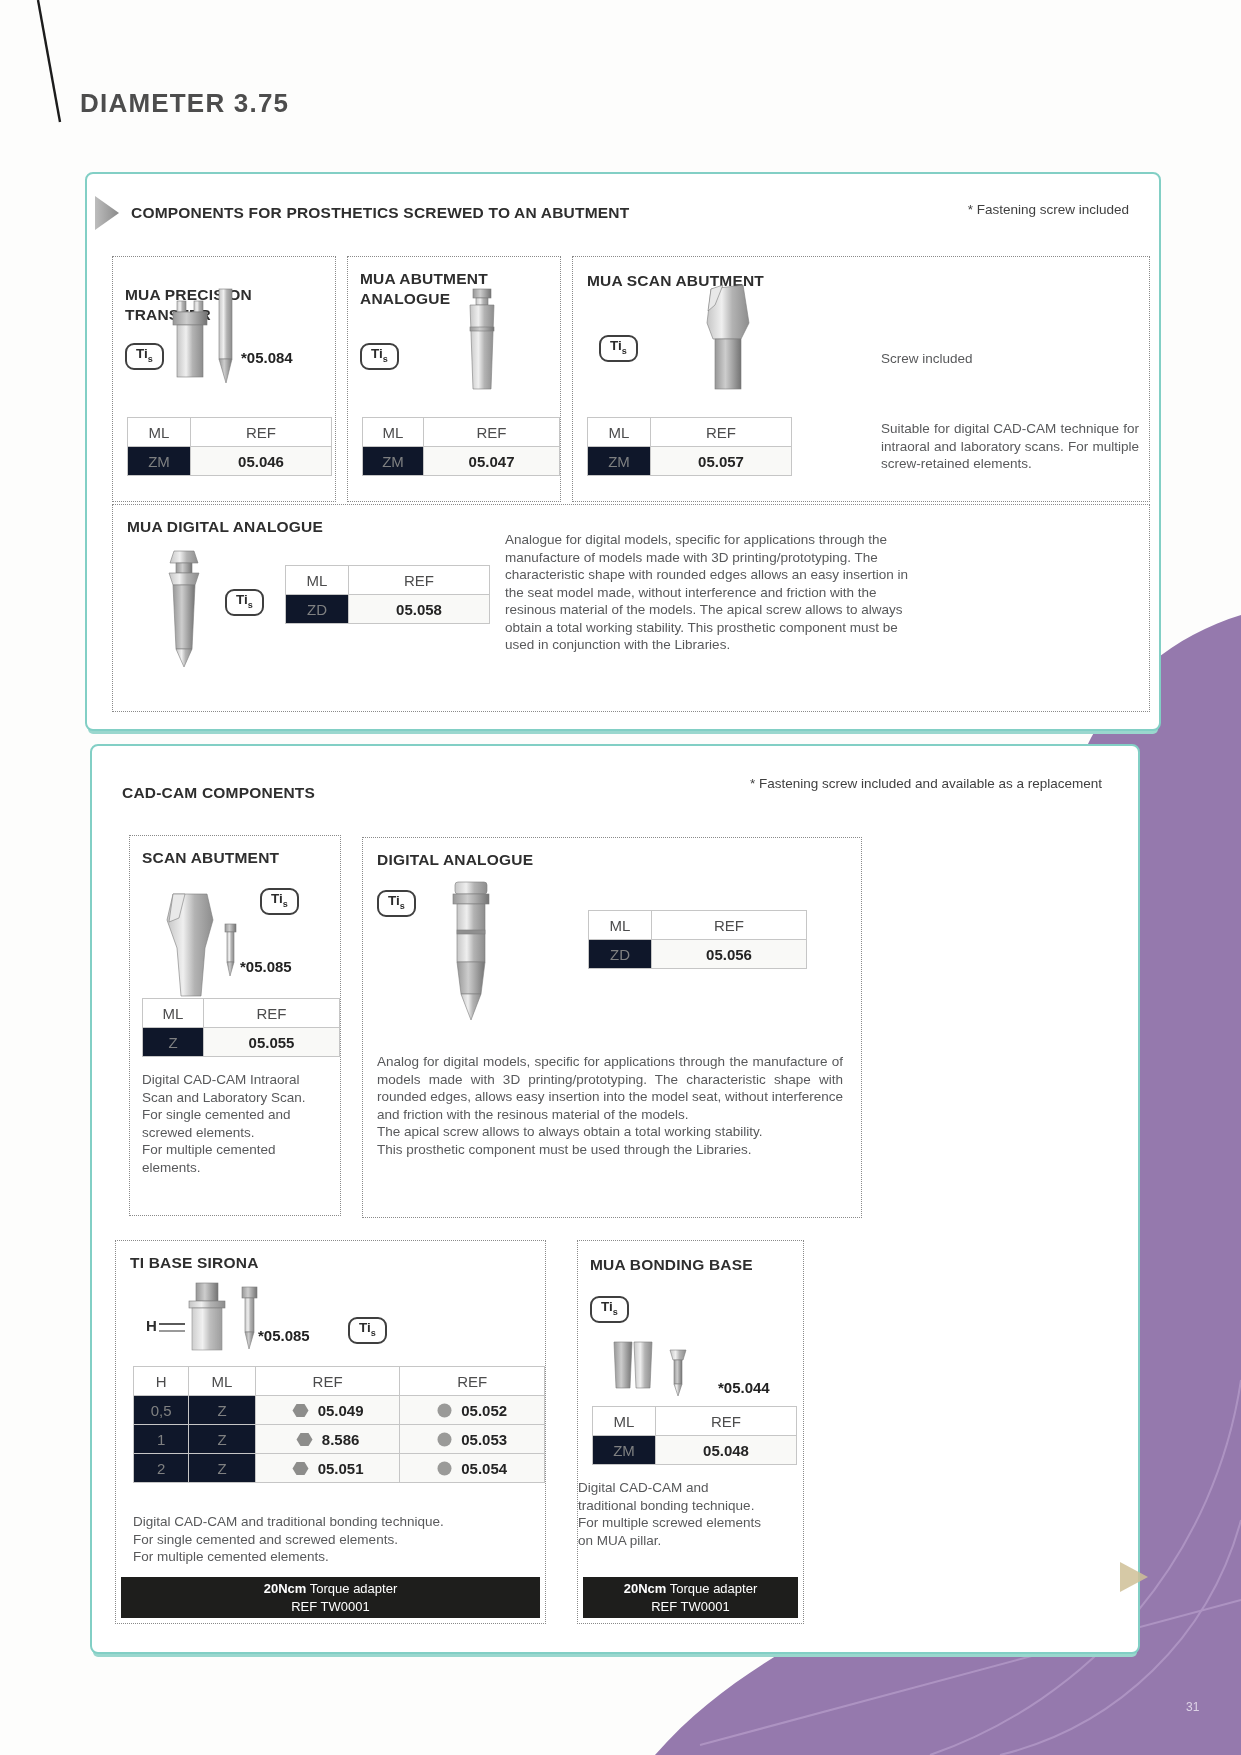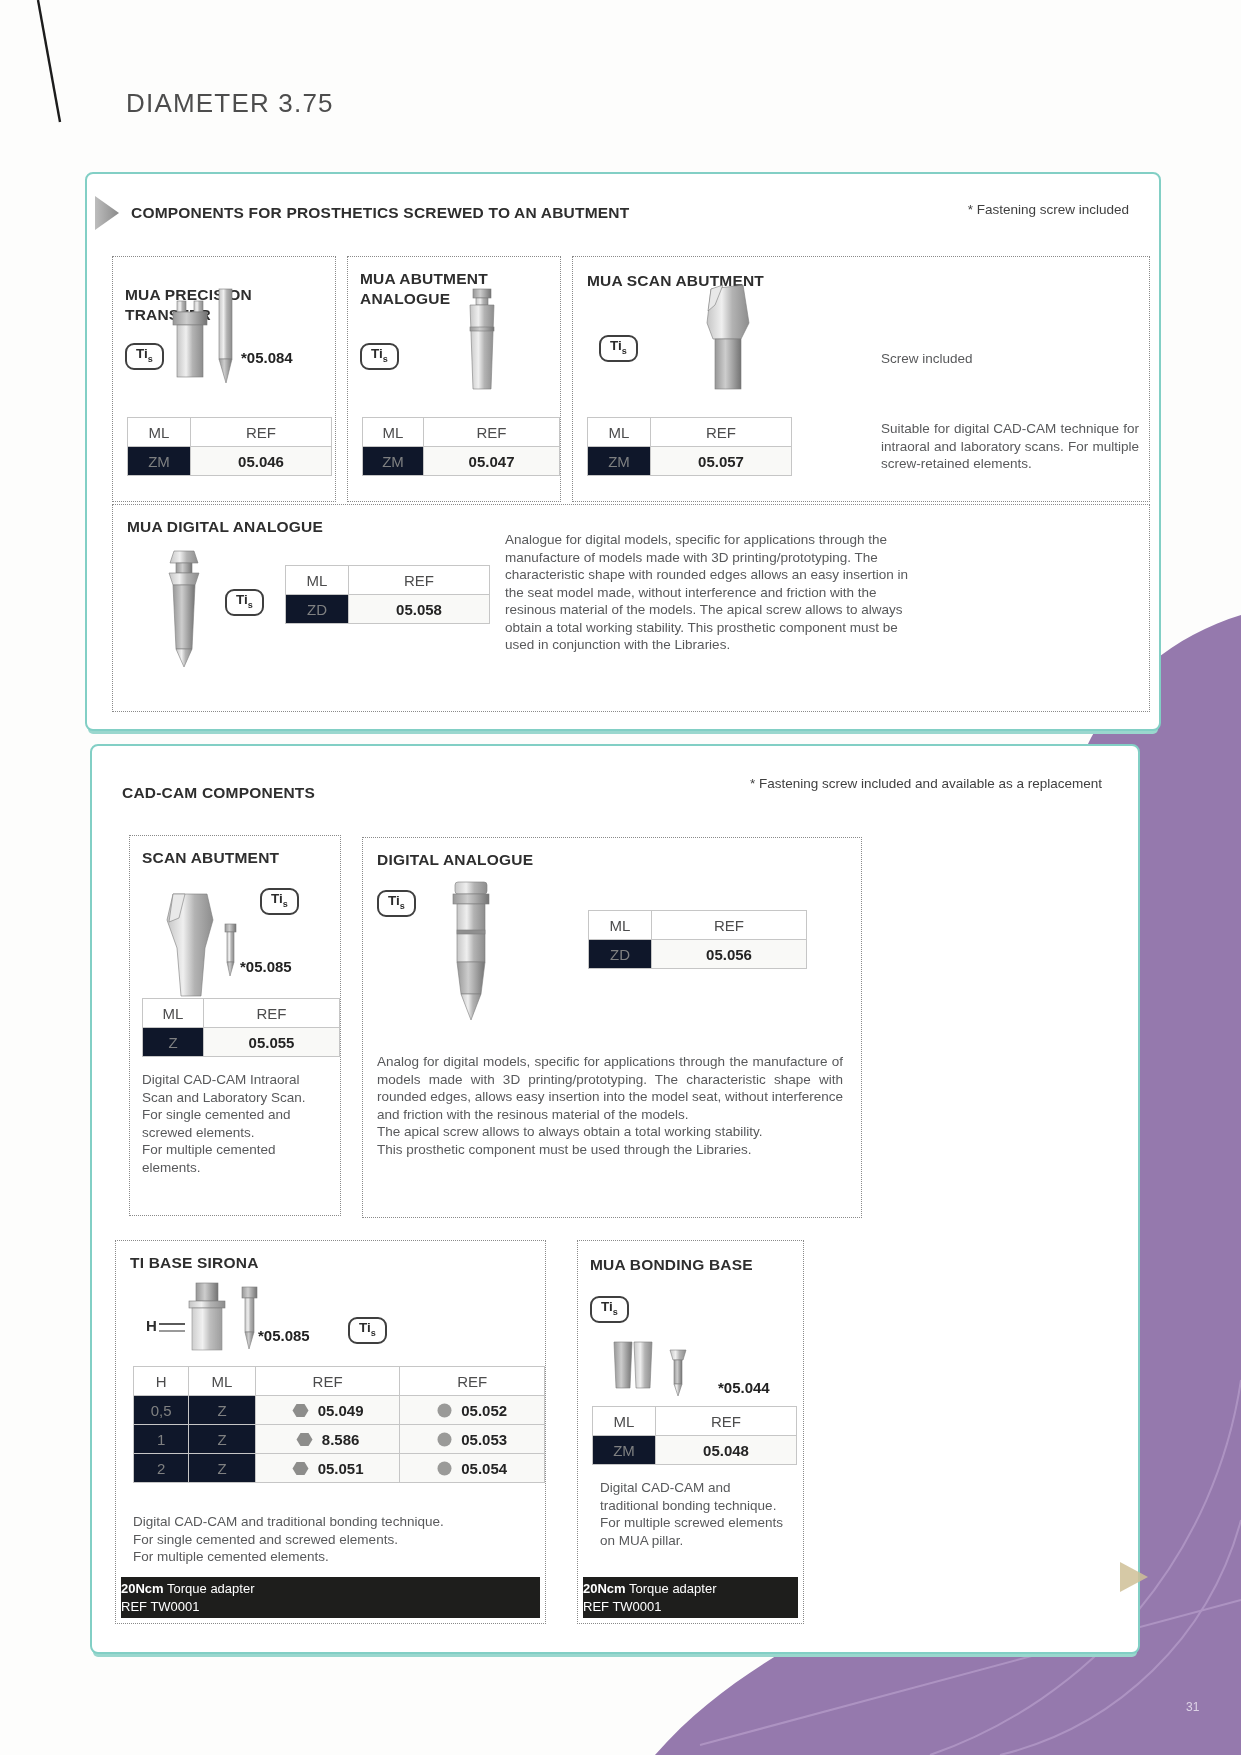--- a/index.html
+++ b/index.html
@@ -4,21 +4,21 @@
 <style>
   html,body{margin:0;padding:0;background:#e8e8e8;}
   .page{
     position:relative; width:1241px; height:1755px; margin:0 auto;
     background:#fdfdfc; overflow:hidden;
     font-family:"Liberation Sans", sans-serif; color:#3b3b3b;
   }
   .abs{position:absolute;}
   
   .page-title{left:80px; top:46px; font-size:29px; font-weight:800; letter-spacing:.4px; color:#3b3b3b;}
-  .page-subtitle{left:80px; top:88px; font-size:26px; font-weight:400; letter-spacing:1.2px; color:#4d4d4d;margin-left:46px;}
+  .page-subtitle{left:80px; top:88px; font-size:26px; font-weight:700; letter-spacing:1.2px; color:#4d4d4d;}
   
   .panel{
     position:absolute; background:#ffffff; border:2px solid #82cfc5; border-radius:8px;
     box-shadow:0 6px 0 -3px #9ad7ce;
   }
   .panel-1{left:85px; top:172px; width:1072px; height:555px;}
   .panel-2{left:90px; top:744px; width:1046px; height:906px;}
   .section-title{font-size:15.5px; font-weight:bold; letter-spacing:.2px; color:#2e2e2e;}
   .note{font-size:13.5px; color:#3f3f3f;}
   
@@ -39,21 +39,21 @@
   .ref-table td{border:1px solid #c6c6c6; text-align:center; height:28px; font-size:15px; padding:0 4px;}
   .ref-table .th{color:#4c4c4d; background:#fff;}
   .ref-table .code{color:#7f8081; background:#0f172a;}
   .ref-table .refv{font-weight:bold; color:#242424; background:#f9f9f7;}
   .ref-table .c1{width:54px;} .ref-table .c2{width:132px;}
   .tb4 .ch{width:48px;} .tb4 .cm{width:60px;} .tb4 .cr{width:140px;}
   .icon-cell{display:flex; align-items:center; justify-content:center; gap:9px;}
   
   .torque-bar{
     position:absolute; left:5px; right:5px; bottom:5px; height:38px;
-    background:#1e1e1c; color:#fff; text-align:left; font-size:13px; line-height:1.4; padding-top:3px;
+    background:#1e1e1c; color:#fff; text-align:center; font-size:13px; line-height:1.4; padding-top:3px;
   }
   .torque-bar b{font-weight:bold;}
   
   .h-dim{position:absolute; font-size:15px; font-weight:bold; color:#2e2e2e;}
   .h-line{display:inline-block; width:26px; height:5px; border-top:2px solid #5a5a5a; border-bottom:2px solid #9a9a9a; vertical-align:middle; margin-left:2px;}
   .page-number{position:absolute; left:1186px; top:1700px; font-size:12px; color:rgba(245,242,250,.75);}
 </style>
 </head>
 <body>
 
@@ -413,21 +413,21 @@
             <tr>
           <td class="th c1">ML</td>
           <td class="th c2">REF</td>
         </tr>
         <tr>
           <td class="code">ZM</td>
           <td class="refv">05.048</td>
         </tr>
       </tbody>
         </table>
-      <div class="desc" style="left:22px;top:238px;width:200px">Digital CAD-CAM and
+      <div class="desc" style="left:0;top:238px;width:200px">Digital CAD-CAM and
 traditional bonding technique.
 For multiple screwed elements
 on MUA pillar.</div>
       <div class="torque-bar">
         <div><b>20Ncm</b> <span>Torque adapter</span></div>
         <div>REF TW0001</div>
       </div>
     </div>
   </div>
 

